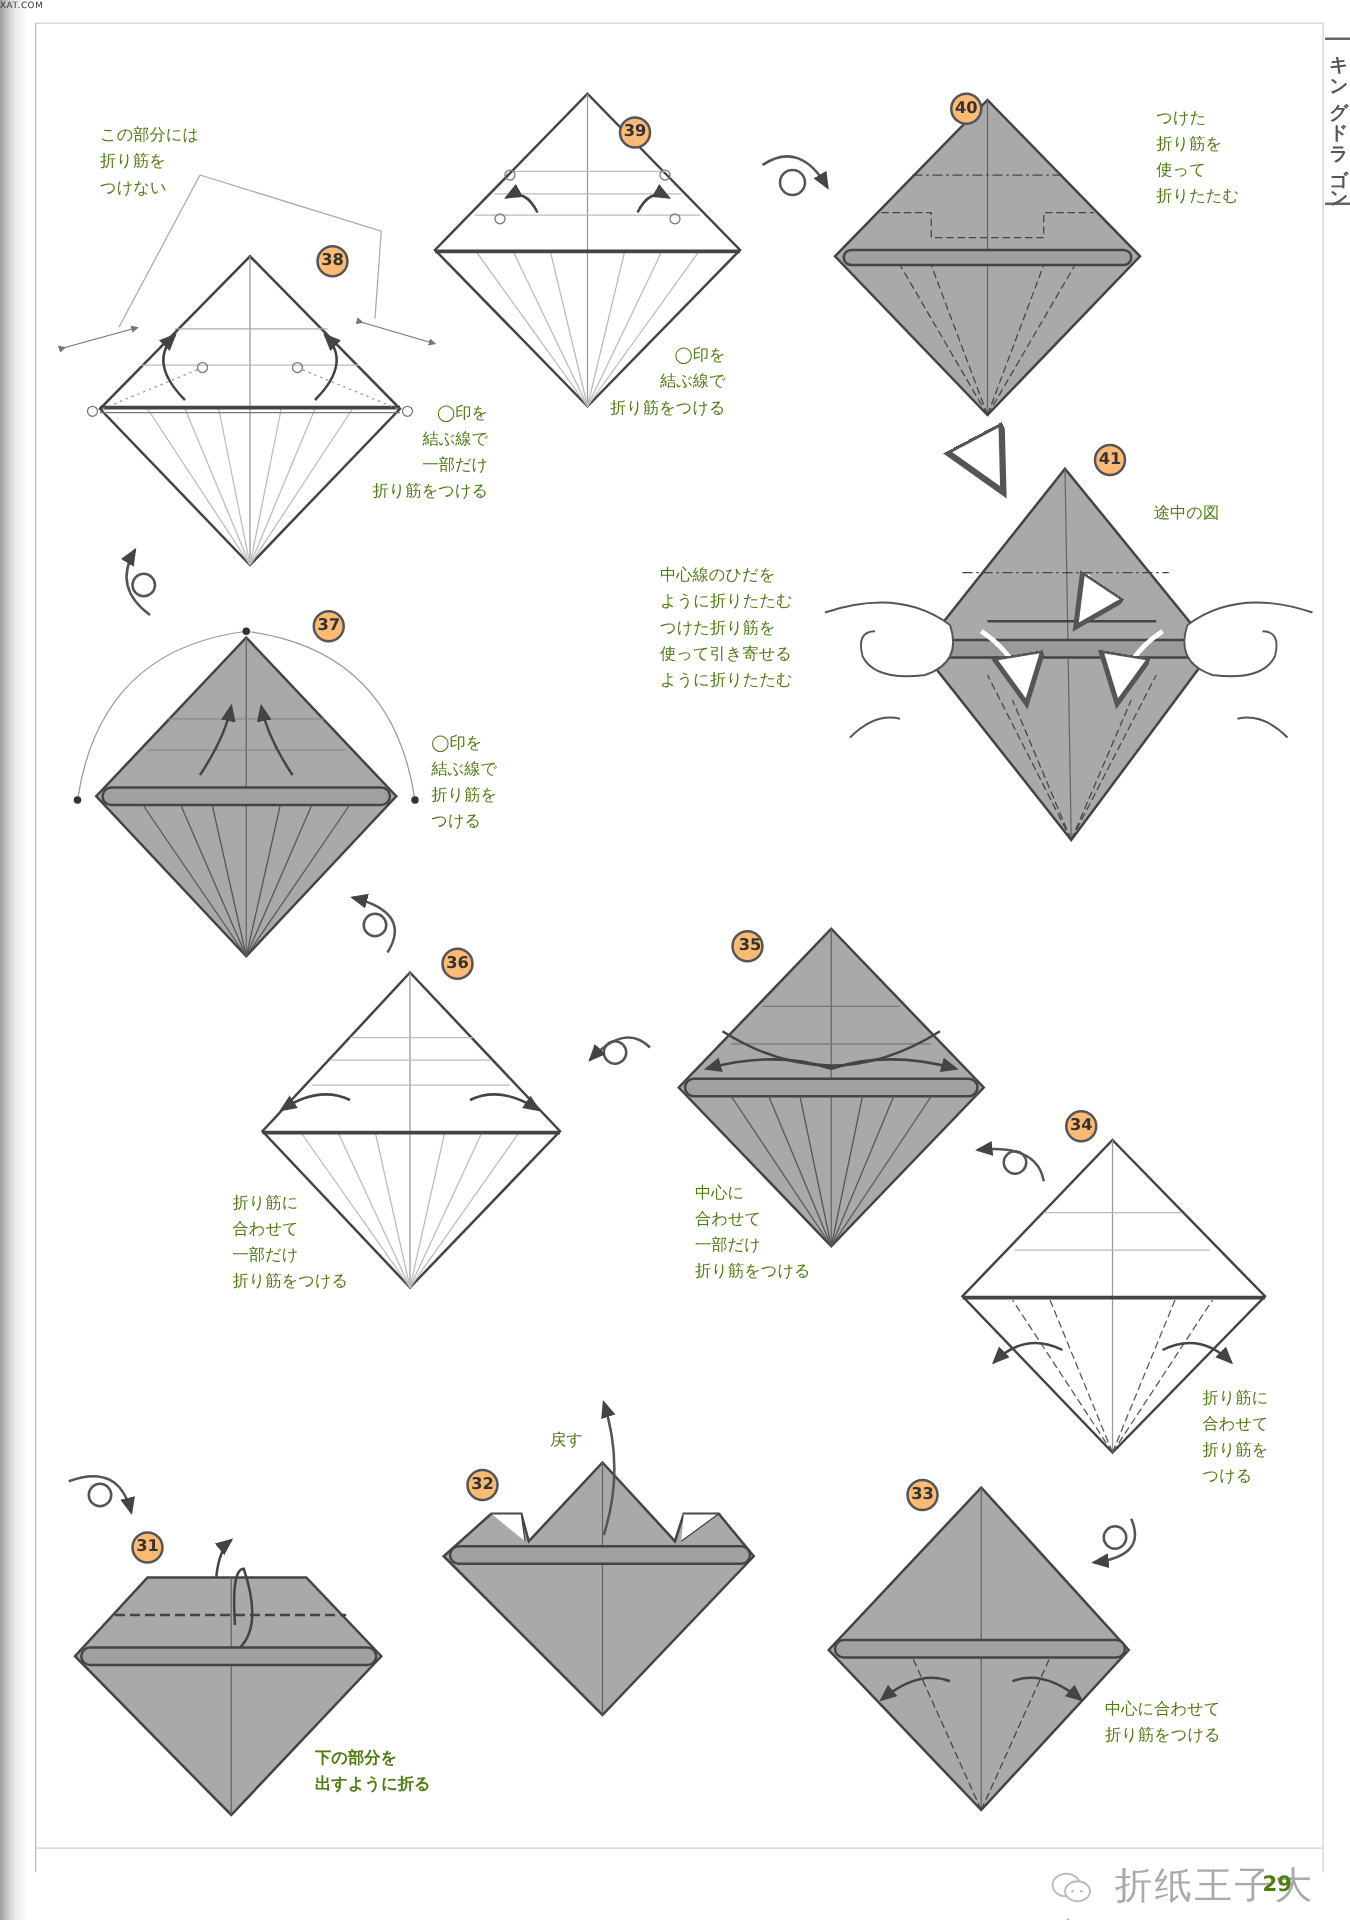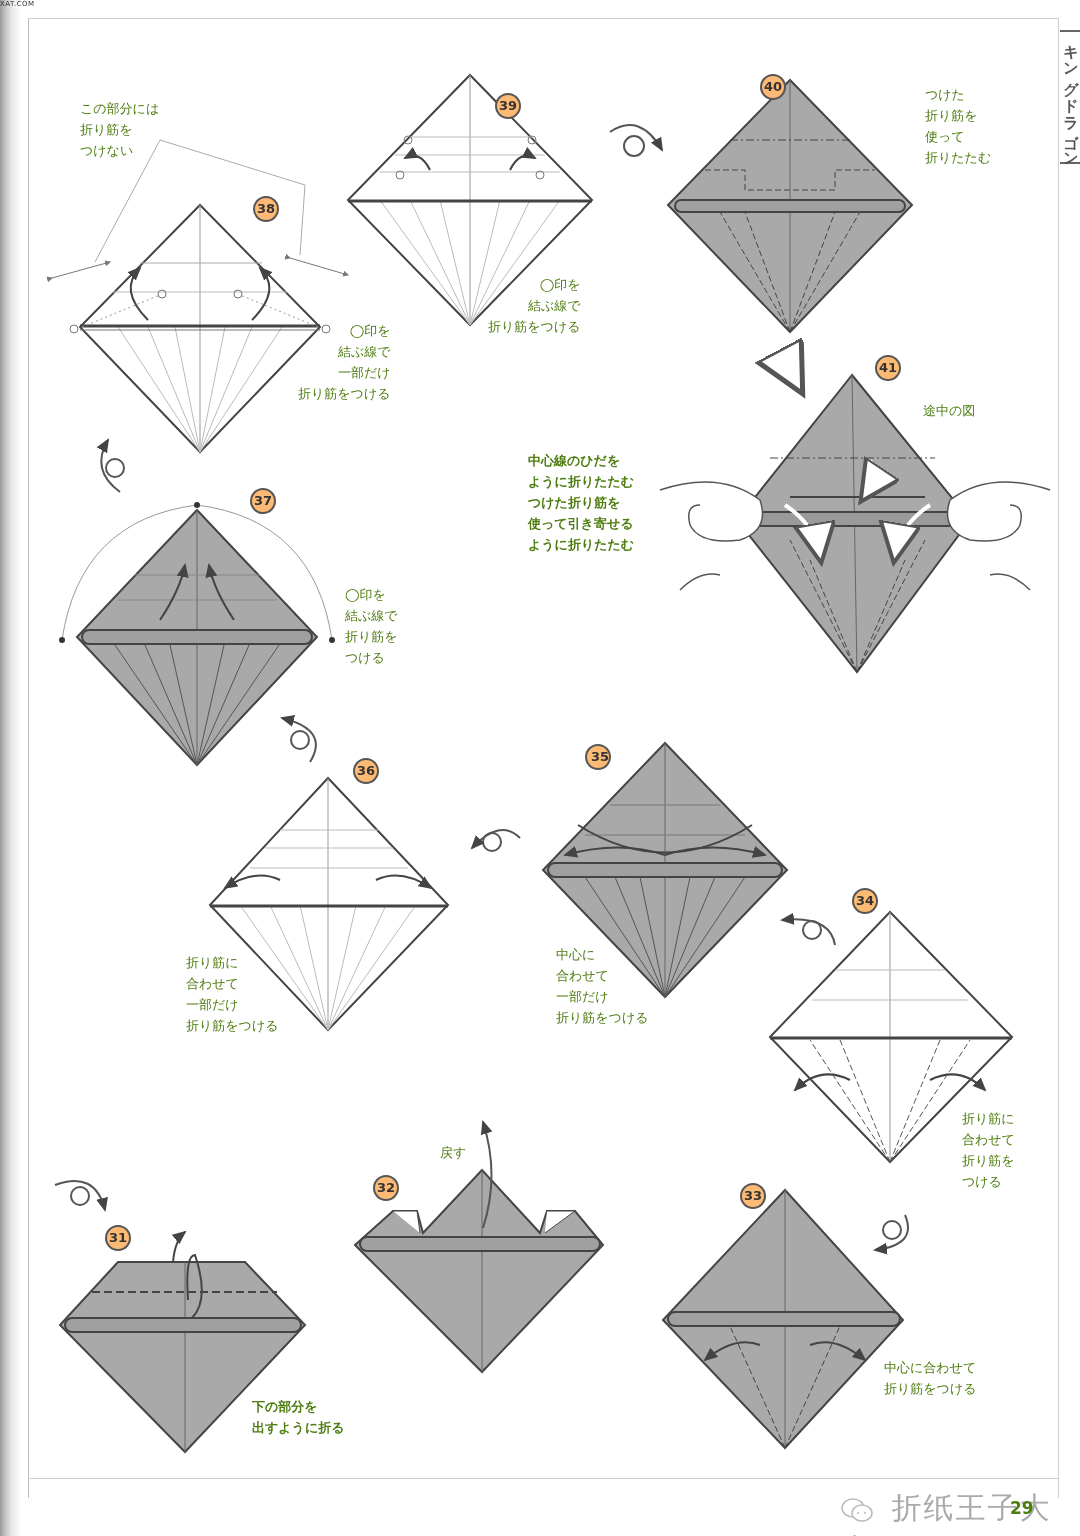--- a/index.html
+++ b/index.html
@@ -283,30 +283,30 @@
   </svg>
 
   <div class="step-num" style="left:225px;top:196px;margin-left:28px;">38</div>
   <div class="step-num" style="left:495px;top:93px;">39</div>
   <div class="step-num" style="left:760px;top:74px;">40</div>
   <div class="step-num" style="left:875px;top:355px;">41</div>
   <div class="step-num" style="left:250px;top:488px;">37</div>
   <div class="step-num" style="left:353px;top:758px;">36</div>
   <div class="step-num" style="left:585px;top:744px;text-align:right;">35</div>
   <div class="step-num" style="left:852px;top:888px;">34</div>
-  <div class="step-num" style="left:725px;top:1183px;margin-left:15px;">33</div>
+  <div class="step-num" style="left:725px;top:1183px;">33</div>
   <div class="step-num" style="left:373px;top:1175px;">32</div>
   <div class="step-num" style="left:105px;top:1225px;">31</div>
 
   <div class="note" style="left:80px;top:98px;"><span>この部分には</span><br><span>折り筋を</span><br><span>つけない</span></div>
   <div class="note" style="left:298px;top:320px;text-align:right;"><span>◯印を</span><br><span>結ぶ線で</span><br><span>一部だけ</span><br><span>折り筋をつける</span></div>
   <div class="note" style="left:488px;top:274px;text-align:right;"><span>◯印を</span><br><span>結ぶ線で</span><br><span>折り筋をつける</span></div>
   <div class="note" style="left:925px;top:84px;"><span>つけた</span><br><span>折り筋を</span><br><span>使って</span><br><span>折りたたむ</span></div>
   <div class="note" style="left:923px;top:400px;">途中の図</div>
-  <div class="note" style="left:528px;top:450px;font-weight:bold;"><span>中心線のひだを</span><br><span>ように折りたたむ</span><br><span>つけた折り筋を</span><br><span>使って引き寄せる</span><br><span>ように折りたたむ</span></div>
+  <div class="note" style="left:528px;top:450px;"><span>中心線のひだを</span><br><span>ように折りたたむ</span><br><span>つけた折り筋を</span><br><span>使って引き寄せる</span><br><span>ように折りたたむ</span></div>
   <div class="note" style="left:345px;top:584px;"><span>◯印を</span><br><span>結ぶ線で</span><br><span>折り筋を</span><br><span>つける</span></div>
   <div class="note" style="left:186px;top:952px;"><span>折り筋に</span><br><span>合わせて</span><br><span>一部だけ</span><br><span>折り筋をつける</span></div>
   <div class="note" style="left:556px;top:944px;"><span>中心に</span><br><span>合わせて</span><br><span>一部だけ</span><br><span>折り筋をつける</span></div>
   <div class="note" style="left:962px;top:1108px;"><span>折り筋に</span><br><span>合わせて</span><br><span>折り筋を</span><br><span>つける</span></div>
   <div class="note" style="left:884px;top:1357px;"><span>中心に合わせて</span><br><span>折り筋をつける</span></div>
   <div class="note" style="left:440px;top:1142px;">戻す</div>
   <div class="note" style="left:252px;top:1396px;font-weight:bold;"><span>下の部分を</span><br><span>出すように折る</span></div>
 
   <div class="footer">
     <svg class="wechat-icon" viewBox="0 0 34 26">

